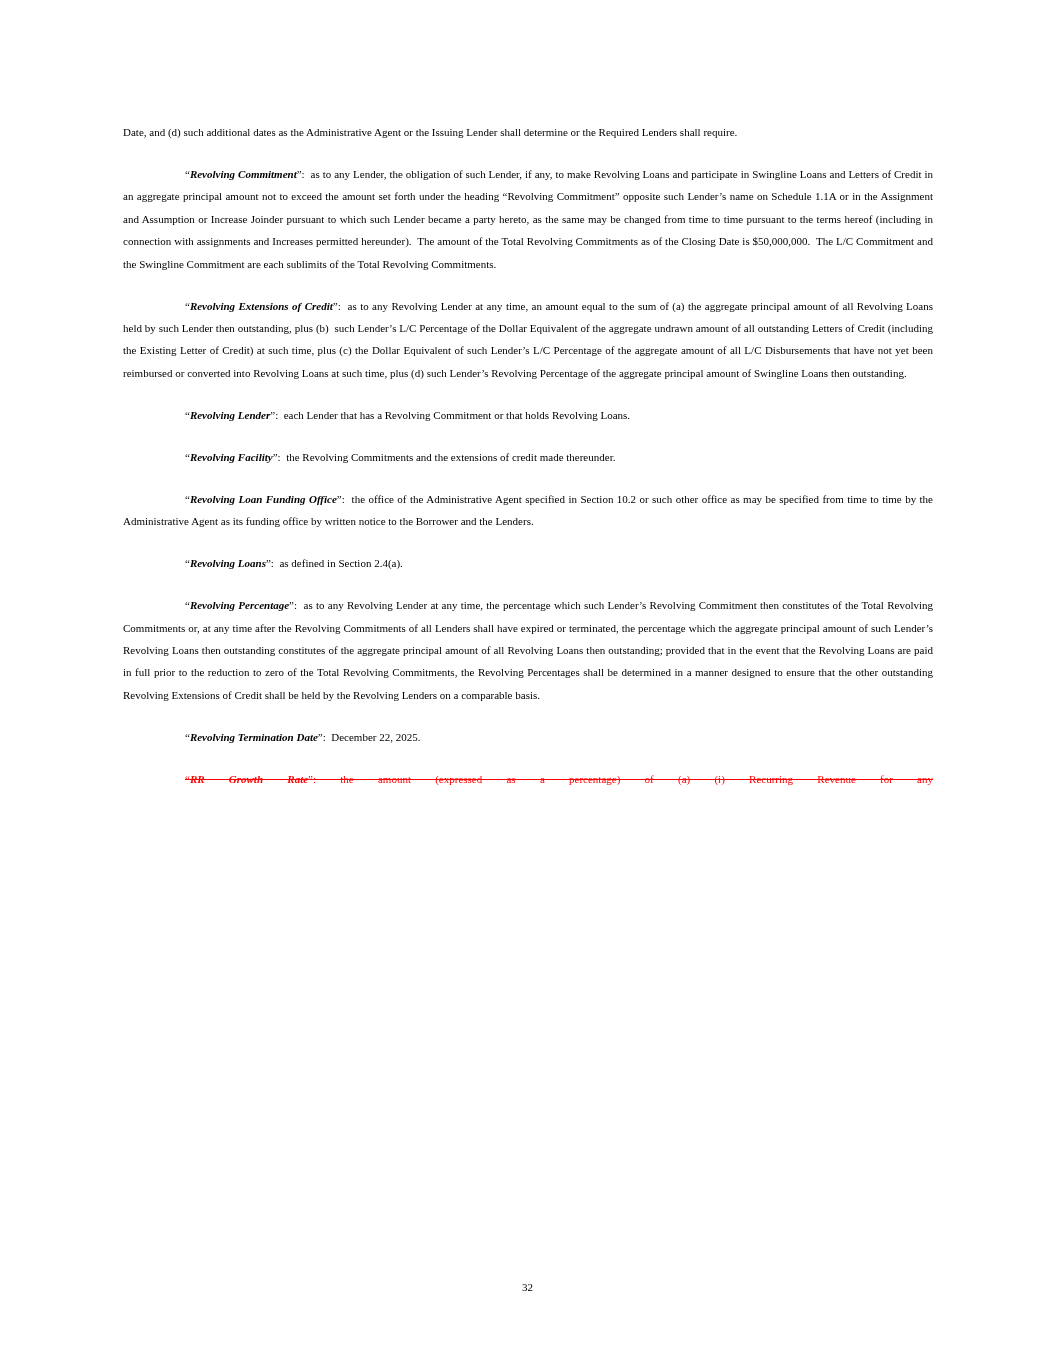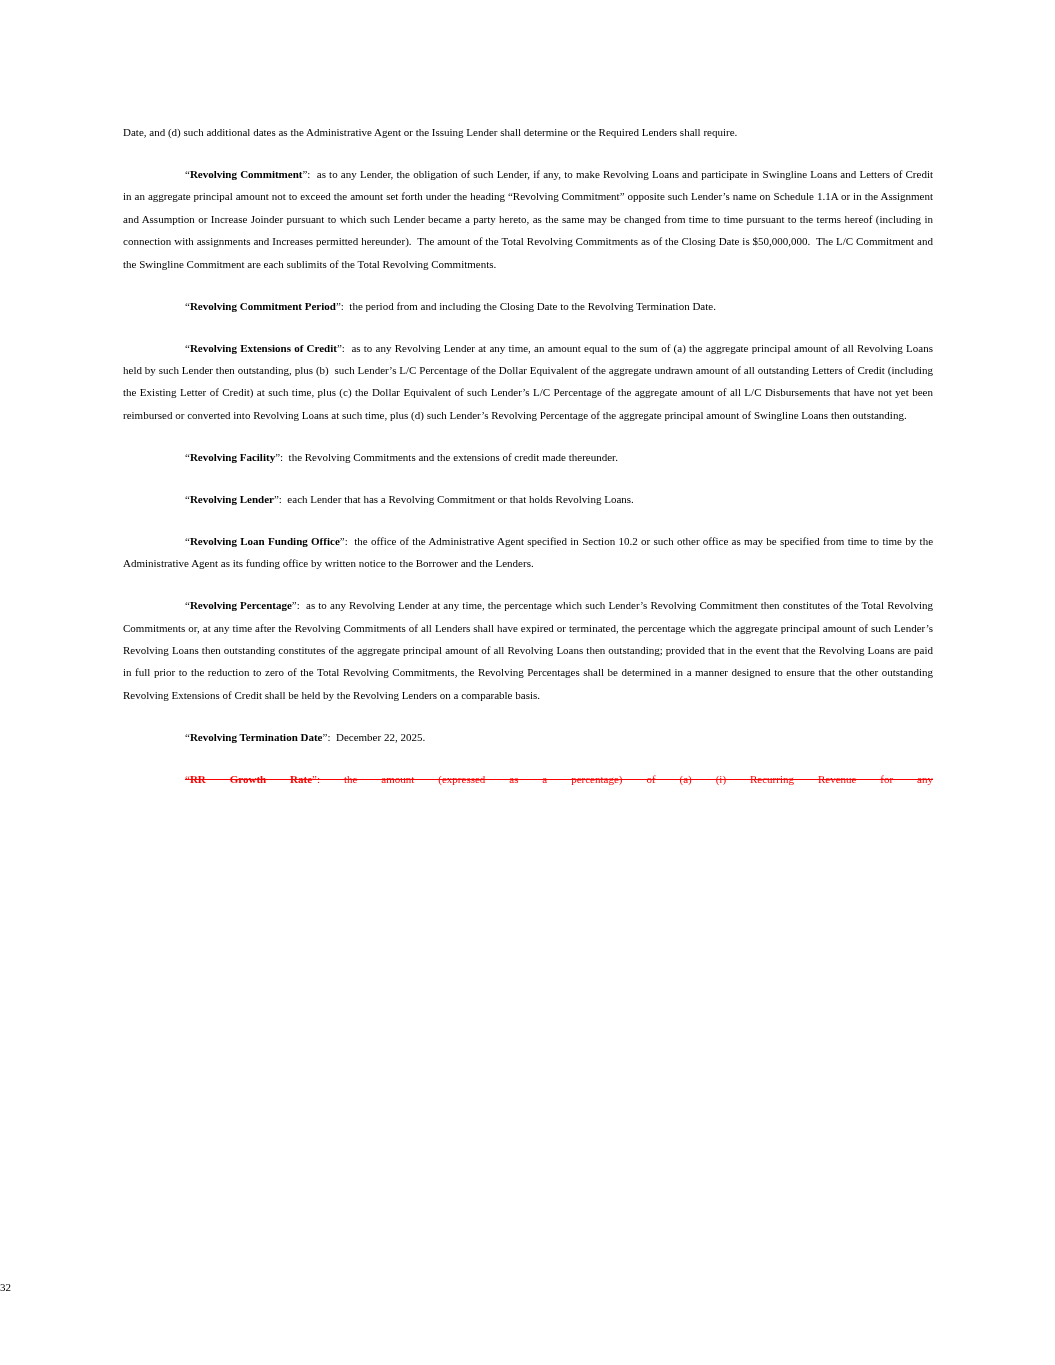--- a/index.html
+++ b/index.html
@@ -28,44 +28,44 @@
   .doc-body p {
     margin: 0 0 19.6px 0;
   }
   p.indent {
     text-indent: 62px;
   }
   p.justify-last {
     text-align-last: justify;
   }
   .bold { font-weight: 700; }
-  .italic { }
+  .italic { font-style: italic; }
   .underline { }
   .strike { text-decoration: line-through; }
   .red { color: var(--redline, #FF0000); }
   .page-number {
     position: absolute;
     left: 0;
     right: 0;
     top: 1276px;
-    text-align: left;
+    text-align: center;
     font-size: 11px;
     line-height: 22.4px;
   }
 </style>
 </head>
 <body>
 
 <div class="page" style="color: rgb(0, 0, 0);">
   <div class="doc-body">
       <p class=""><span class="">Date, and (d) such additional dates as the Administrative Agent or the Issuing Lender shall determine or the Required Lenders shall require.</span></p>
       <p class="indent"><span class="">“</span><span class="bold italic">Revolving Commitment</span><span class="">”:&nbsp; as to any Lender, the obligation of such Lender, if any, to make Revolving Loans and participate in Swingline Loans and Letters of Credit in an aggregate principal amount not to exceed the amount set forth under the heading “Revolving Commitment” opposite such Lender’s name on </span><span class="underline">Schedule 1.1A</span><span class=""> or in the Assignment and Assumption or Increase Joinder pursuant to which such Lender became a party hereto, as the same may be changed from time to time pursuant to the terms hereof (including in connection with assignments and Increases permitted hereunder).&nbsp; The amount of the Total Revolving Commitments as of the Closing Date is $50,000,000.&nbsp; The L/C Commitment and the Swingline Commitment are each sublimits of the Total Revolving Commitments.</span></p>
-      <p class="indent"><span class="">“</span><span class="bold italic">Revolving Commitment Period</span><span class="">”:&nbsp; the period from and including the Closing Date to the Revolving Termination Date.</span></p>
       <p class="indent"><span class="">“</span><span class="bold italic">Revolving Extensions of Credit</span><span class="">”:&nbsp; as to any Revolving Lender at any time, an amount equal to the </span><span class="underline">sum</span><span class=""> of (a) the aggregate principal amount of all Revolving Loans held by such Lender then outstanding, </span><span class="underline">plus</span><span class=""> (b)&nbsp; such Lender’s L/C Percentage of the Dollar Equivalent of the aggregate undrawn amount of all outstanding Letters of Credit (including the Existing Letter of Credit) at such time, </span><span class="underline">plus</span><span class=""> (c) the Dollar Equivalent of such Lender’s L/C Percentage of the aggregate amount of all L/C Disbursements that have not yet been reimbursed or converted into Revolving Loans at such time, </span><span class="underline">plus</span><span class=""> (d) such Lender’s Revolving Percentage of the aggregate principal amount of Swingline Loans then outstanding.</span></p>
+      <p class="indent"><span class="">“</span><span class="bold italic">Revolving Lender</span><span class="">”:&nbsp; each Lender that has a Revolving Commitment or that holds Revolving Loans.</span></p>
       <p class="indent"><span class="">“</span><span class="bold italic">Revolving Facility</span><span class="">”:&nbsp; the Revolving Commitments and the extensions of credit made thereunder.</span></p>
-      <p class="indent"><span class="">“</span><span class="bold italic">Revolving Lender</span><span class="">”:&nbsp; each Lender that has a Revolving Commitment or that holds Revolving Loans.</span></p>
       <p class="indent"><span class="">“</span><span class="bold italic">Revolving Loan Funding Office</span><span class="">”:&nbsp; the office of the Administrative Agent specified in </span><span class="underline">Section 10.2</span><span class=""> or such other office as may be specified from time to time by the Administrative Agent as its funding office by written notice to the Borrower and the Lenders.</span></p>
+      <p class="indent"><span class="">“</span><span class="bold italic">Revolving Loans</span><span class="">”:&nbsp; as defined in </span><span class="underline">Section 2.4(a)</span><span class="">.</span></p>
       <p class="indent"><span class="">“</span><span class="bold italic">Revolving Percentage</span><span class="">”:&nbsp; as to any Revolving Lender at any time, the percentage which such Lender’s Revolving Commitment then constitutes of the Total Revolving Commitments or, at any time after the Revolving Commitments of all Lenders shall have expired or terminated, the percentage which the aggregate principal amount of such Lender’s Revolving Loans then outstanding constitutes of the aggregate principal amount of all Revolving Loans then outstanding; </span><span class="underline">provided</span><span class=""> that in the event that the Revolving Loans are paid in full prior to the reduction to zero of the Total Revolving Commitments, the Revolving Percentages shall be determined in a manner designed to ensure that the other outstanding Revolving Extensions of Credit shall be held by the Revolving Lenders on a comparable basis.</span></p>
       <p class="indent"><span class="">“</span><span class="bold italic">Revolving Termination Date</span><span class="">”:&nbsp; December 22, 2025.</span></p>
       <p class="indent justify-last"><span class="strike red">“</span><span class="bold italic strike red">RR Growth Rate</span><span class="strike red">”: the amount (expressed as a percentage) of (a) (i) Recurring Revenue for any</span></p>
     </div>
   <div class="page-number">32</div>
 </div>
 
 </body></html>

